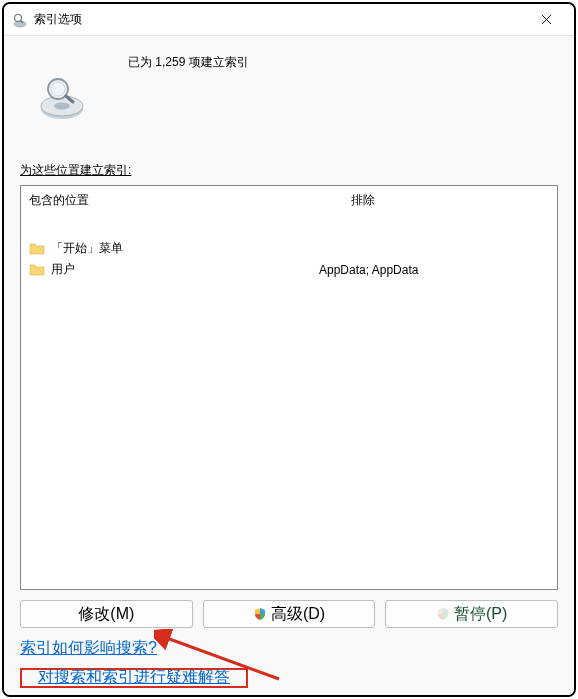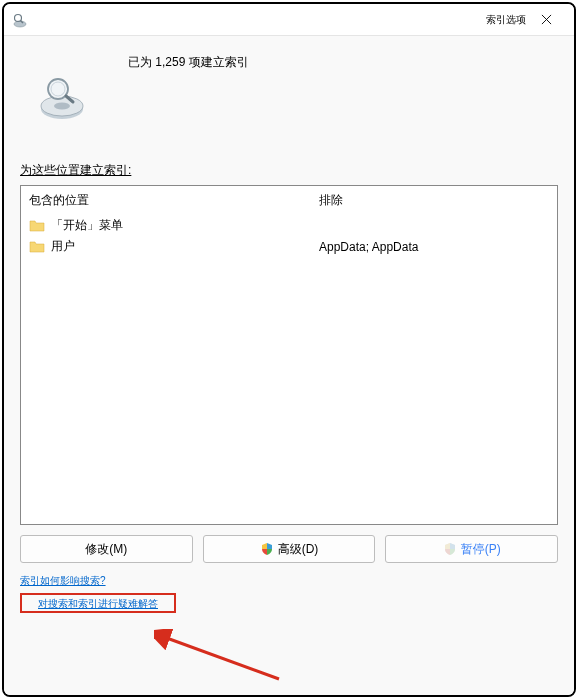--- a/index.html
+++ b/index.html
@@ -33,22 +33,21 @@
     .title-icon {
       width: 16px;
       height: 16px;
       margin-right: 6px;
       display: flex;
       align-items: center;
       justify-content: center;
     }
     .title-text {
       flex: 1;
-      font-size: 10px;
-      text-align: right;
+      font-size: 12px;
     }
     .close-btn {
       width: 40px;
       height: 28px;
       display: flex;
       align-items: center;
       justify-content: center;
       font-size: 14px;
       cursor: pointer;
     }
@@ -74,30 +73,31 @@
       margin-left: 14px;
     }
     .status-line1 { margin-bottom: 14px; }
     .section-label {
       margin-bottom: 6px;
       text-decoration: underline;
     }
     .locations-box {
       border: 1px solid #888;
       background: #fff;
-      height: 340px;
+      height: 405px;
       display: flex;
       flex-direction: column;
+      gap: 23px;
     }
     .locations-header {
       display: flex;
       padding: 6px 8px;
     }
     .col-included { flex: 0 0 290px; }
-    .col-excluded { flex: 1; }
+    .col-excluded { flex: 1; margin-left: 32px; }
     .locations-content {
       flex: 1;
       padding: 0 8px 8px 8px;
     }
     .location-row {
       display: flex;
       align-items: center;
       padding: 2px 0;
     }
     .folder-icon {
@@ -111,45 +111,45 @@
       display: flex;
       gap: 10px;
       margin-top: 10px;
     }
     .btn {
       flex: 1;
       height: 28px;
       border: 1px solid #bdbdbd;
       background: #fdfdfd;
       border-radius: 3px;
-      font-size: 12px;
+      font-size: 16px;
       display: flex;
       align-items: center;
       justify-content: center;
       gap: 4px;
       cursor: pointer;
     }
     .btn:disabled, .btn.disabled {
-      color: #3b82f6;
+      color: #14532d;
       cursor: default;
     }
     .shield-icon-colored {
       width: 14px;
       height: 14px;
     }
     .links {
       margin-top: 10px;
     }
     .link {
       color: #0066cc;
       text-decoration: underline;
       cursor: pointer;
       display: inline-block;
       margin-bottom: 8px;
-      font-size: 10px;
+      font-size: 16px;
     }
     .highlight-box {
       border: 2px solid #d62d1d;
       padding: 1px 16px;
     }
     .arrow-annotation {
       position: absolute;
       pointer-events: none;
     }
   </style>

